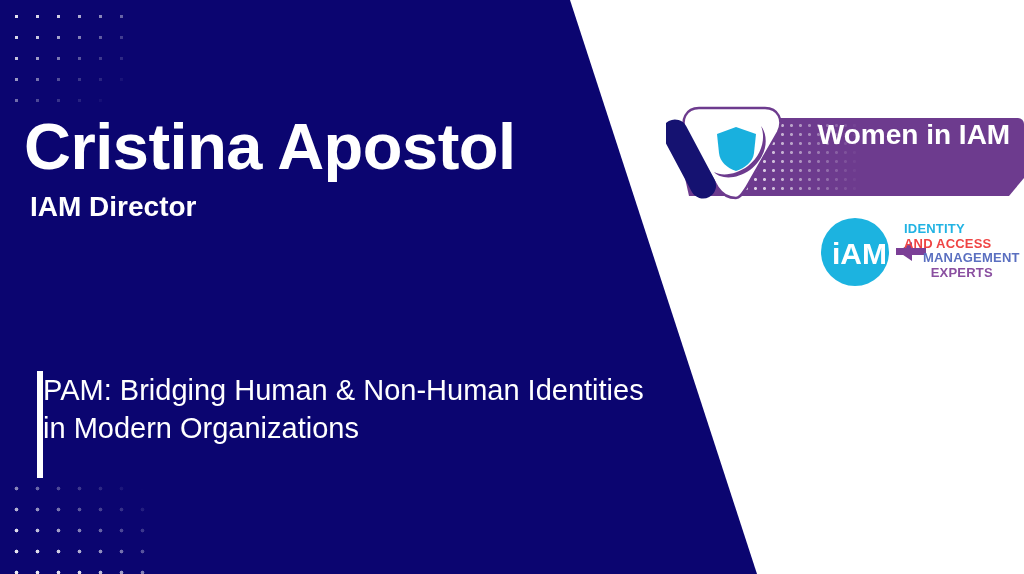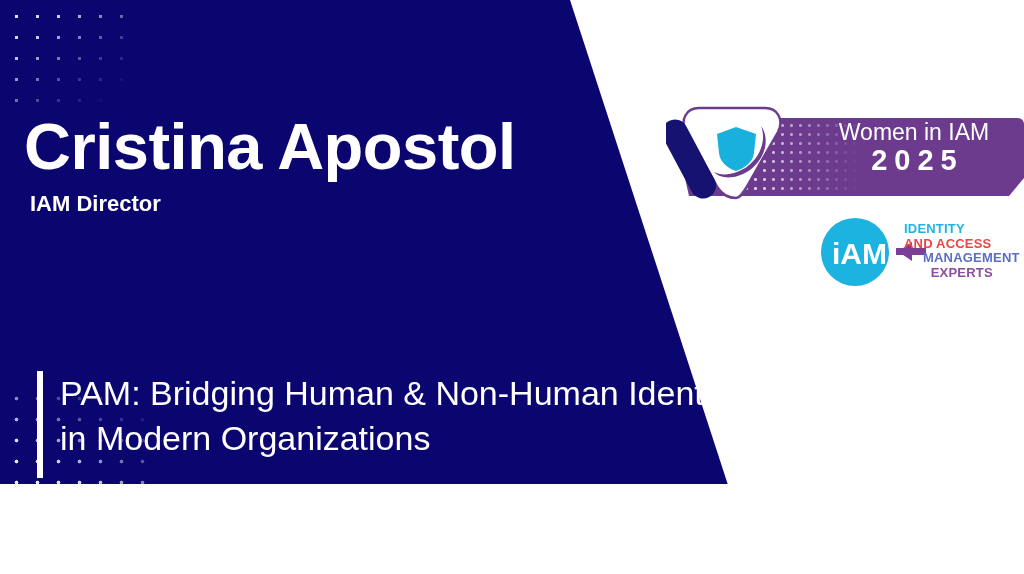--- a/index.html
+++ b/index.html
@@ -4,21 +4,21 @@
 <title>Speaker Title Slide</title>
 <style>
   html, body {
     margin: 0;
     padding: 0;
     background: #ffffff;
   }
   #slide {
     position: relative;
     width: 1024px;
-    height: 484px;
+    height: 574px;
     overflow: hidden;
     background: #ffffff;
     font-family: "Liberation Sans", sans-serif;
   }
 
   
   .bg-white {
     position: absolute;
     inset: 0;
     background: #ffffff;
@@ -69,44 +69,43 @@
     font-weight: bold;
     letter-spacing: -0.5px;
     line-height: 1;
     white-space: nowrap;
   }
   .speaker-role {
     position: absolute;
     left: 30px;
     top: 193px;
     color: #ffffff;
-    font-size: 22px;
+    font-size: 28px;
     font-weight: bold;
     line-height: 1;
     white-space: nowrap;
   }
 
   
   .talk-block {
     position: absolute;
     left: 37px;
     top: 371px;
     display: flex;
     align-items: flex-start;
   }
   .talk-bar {
     width: 6px;
     height: 107px;
     background: #ffffff;
     flex: 0 0 auto;
   }
   .talk-title {
-    margin-left: 17px;
-    color: #ffffff;
-    font-size: 34px;
+    color: #ffffff;
+    font-size: 29px;
     font-weight: normal;
     line-height: 1.32;
     max-width: 610px;
   }
   .talk-title span { display: block; white-space: nowrap; }
 
   
   .badge {
     position: absolute;
     left: 666px;
@@ -138,22 +137,22 @@
   }
   .badge-text {
     position: absolute;
     left: 142px;
     top: 20px;
     width: 212px;
     text-align: center;
     color: #ffffff;
   }
   .badge-line1 {
-    font-size: 23px;
-    font-weight: normal;
+    font-size: 28px;
+    font-weight: bold;
     line-height: 1.05;
     letter-spacing: 0px;
     white-space: nowrap;
   }
   .badge-line2 {
     font-size: 29px;
     font-weight: bold;
     line-height: 1.12;
     letter-spacing: 7px;
     text-indent: 7px;
@@ -214,21 +213,20 @@
   </div>
 
   <div class="badge">
 
     <div class="badge-banner">
       <div class="badge-dots"></div>
     </div>
 
     <div class="badge-text">
       <div class="badge-line1">Women in IAM</div>
-      <div class="badge-line2">2025</div>
     </div>
 
     <svg class="badge-emblem" viewBox="0 0 130 108">
 
       <path d="M 62 8 C 70 8 76 12 80 18 L 112 74 C 118 86 112 98 99 98 L 33 98 C 20 98 14 86 20 74 L 52 18 C 56 12 58 8 62 8 Z" transform="rotate(180 66 53)" fill="#ffffff" stroke="#6d3b8e" stroke-width="2.4"></path>
 
       <path d="M 70 27 L 90 34 L 88 53 C 87 62 79 68 70 71 C 61 68 54 62 53 53 L 51 34 Z" fill="#19b0de"></path>
 
       <path d="M 95 26 C 104 38 100 58 84 70 C 70 80 54 79 48 72 C 57 77 71 74 82 66 C 96 55 100 38 95 26 Z" fill="#6d3b8e"></path>
 

